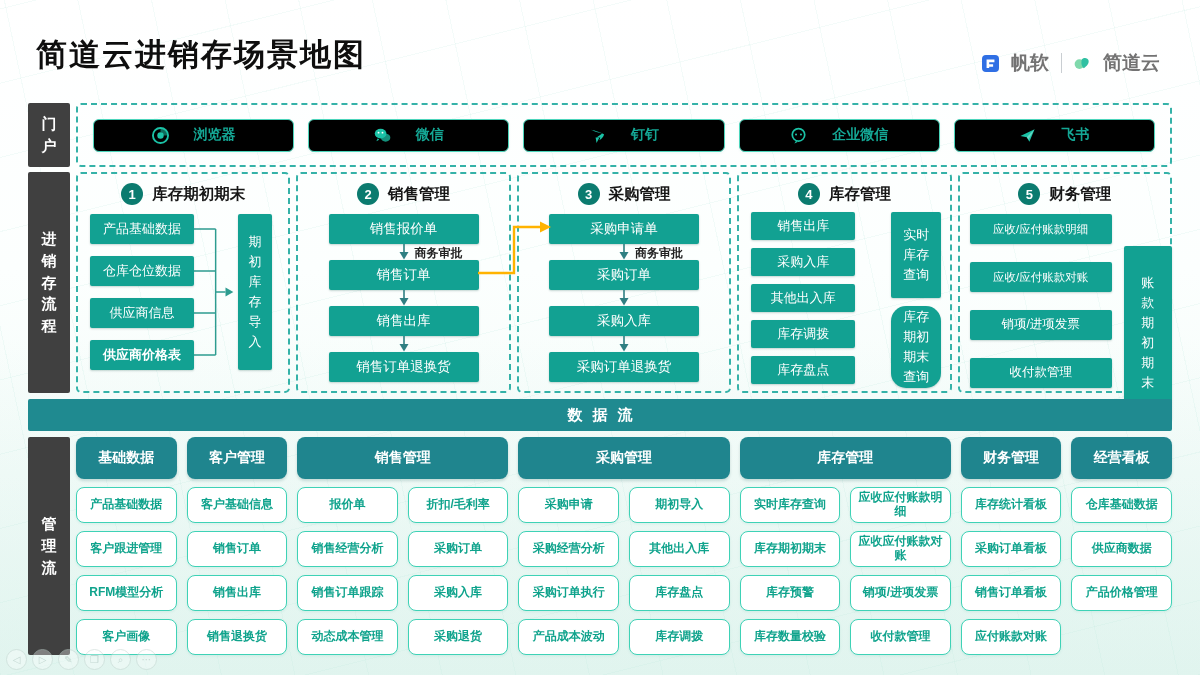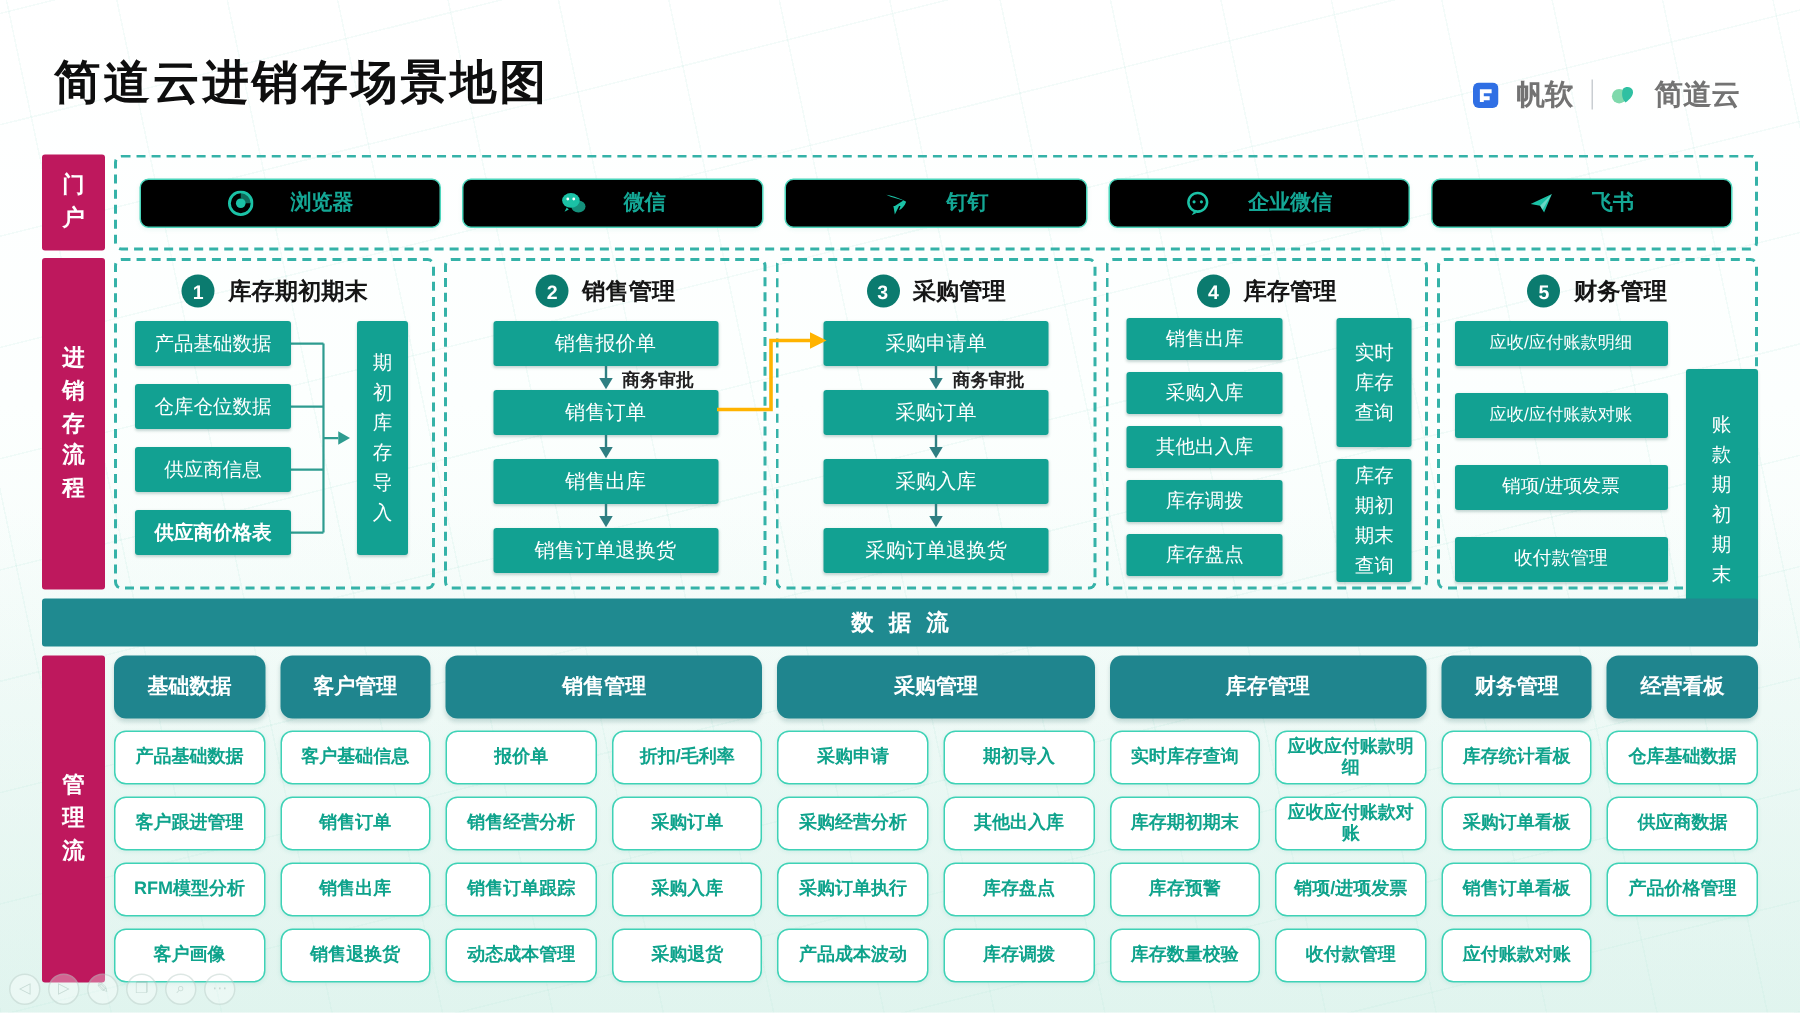--- a/index.html
+++ b/index.html
@@ -12,21 +12,21 @@
       repeating-linear-gradient(-14deg, rgba(40,180,150,.05) 0 1px, transparent 1px 72px),
       linear-gradient(180deg,#ffffff 0%,#fcfffe 40%,#ecf8f4 100%);
   }
   .abs{position:absolute;}
   
   .page-title{left:36px;top:34px;font-size:31px;font-weight:900;color:#0e0e0e;letter-spacing:2px;}
   .brand{right:40px;top:50px;display:flex;align-items:center;gap:12px;}
   .brand-name{font-size:19px;font-weight:800;color:#737373;}
   .brand-div{width:1px;height:20px;background:#c9ced2;}
   
-  .side-label{width:42px;background:#be185d;color:#fff;border-radius:2px;
+  .side-label{width:42px;background:#404040;color:#fff;border-radius:2px;
     display:flex;align-items:center;justify-content:center;flex:0 0 42px;}
   .side-label span{display:block;width:16px;word-break:break-all;text-align:center;
     font-size:15px;font-weight:700;line-height:1.45;}
   
   .portal-row{left:28px;top:103px;width:1144px;height:64px;display:flex;gap:6px;}
   .portal-box{flex:1;border:2px dashed #35B2A8;border-radius:5px;display:flex;align-items:center;
     gap:14px;padding:0 15px;}
   .portal-btn{flex:1;height:31px;border:1.5px solid #4BD5BB;border-radius:6px;background:#000000;
     color:#14A795;display:flex;align-items:center;justify-content:center;gap:25px;
     font-size:14px;font-weight:700;box-shadow:0 1px 3px rgba(20,160,140,.08);}
@@ -233,21 +233,21 @@
         <div class="flow-title">库存管理</div>
       </div>
       <div class="fbox" style="left:12px;top:38px;width:104px;height:28px;">销售出库</div>
       <div class="fbox" style="left:12px;top:74px;width:104px;height:28px;">采购入库</div>
       <div class="fbox" style="left:12px;top:110px;width:104px;height:28px;">其他出入库</div>
       <div class="fbox" style="left:12px;top:146px;width:104px;height:28px;">库存调拨</div>
       <div class="fbox" style="left:12px;top:182px;width:104px;height:28px;">库存盘点</div>
       <div class="fbox vert" style="left:152px;top:38px;width:50px;height:86px;">
         <span style="width:30px;font-size:13px;">实时库存查询</span>
       </div>
-      <div class="fbox vert" style="left:152px;top:132px;width:50px;height:82px;">
+      <div class="fbox vert" style="left:152px;top:132px;width:50px;height:82px;border-radius:15px;">
         <span style="width:30px;font-size:13px;">库存期初期末查询</span>
       </div>
     </div>
 
     <div class="flow-col">
       <div class="flow-head">
         <div class="num-circle">5</div>
         <div class="flow-title">财务管理</div>
       </div>
       <div class="fbox" style="left:10px;top:40px;width:142px;height:30px;font-size:11.5px;">应收/应付账款明细</div>

